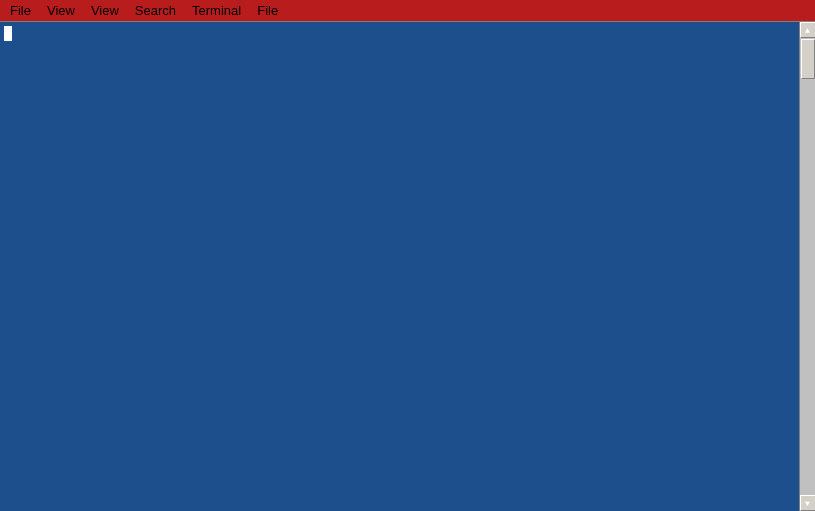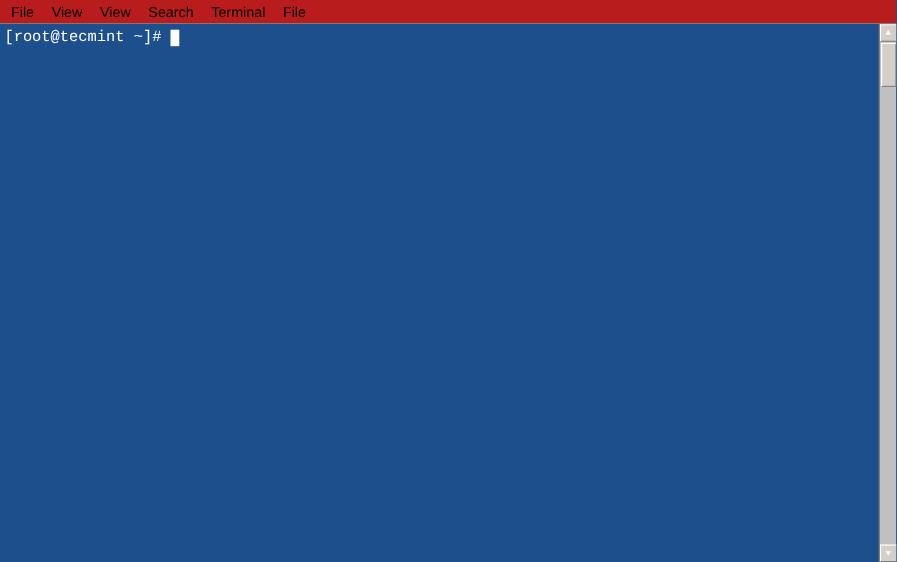--- a/index.html
+++ b/index.html
@@ -132,21 +132,20 @@
   <div class="menu-item">View</div>
   <div class="menu-item">View</div>
   <div class="menu-item">Search</div>
   <div class="menu-item">Terminal</div>
   <div class="menu-item">File</div>
 </div>
 
 <div class="terminal">
   <div class="terminal-content">
     <div class="prompt-line">
-      <span class="prompt-text">[root@tecmint ~]# </span>
       <span class="cursor"></span>
     </div>
   </div>
 
   <div class="scrollbar-track">
     <div class="scrollbar-btn">▲</div>
     <div class="scrollbar-thumb"></div>
     <div style="flex:1"></div>
     <div class="scrollbar-btn">▼</div>
   </div>

